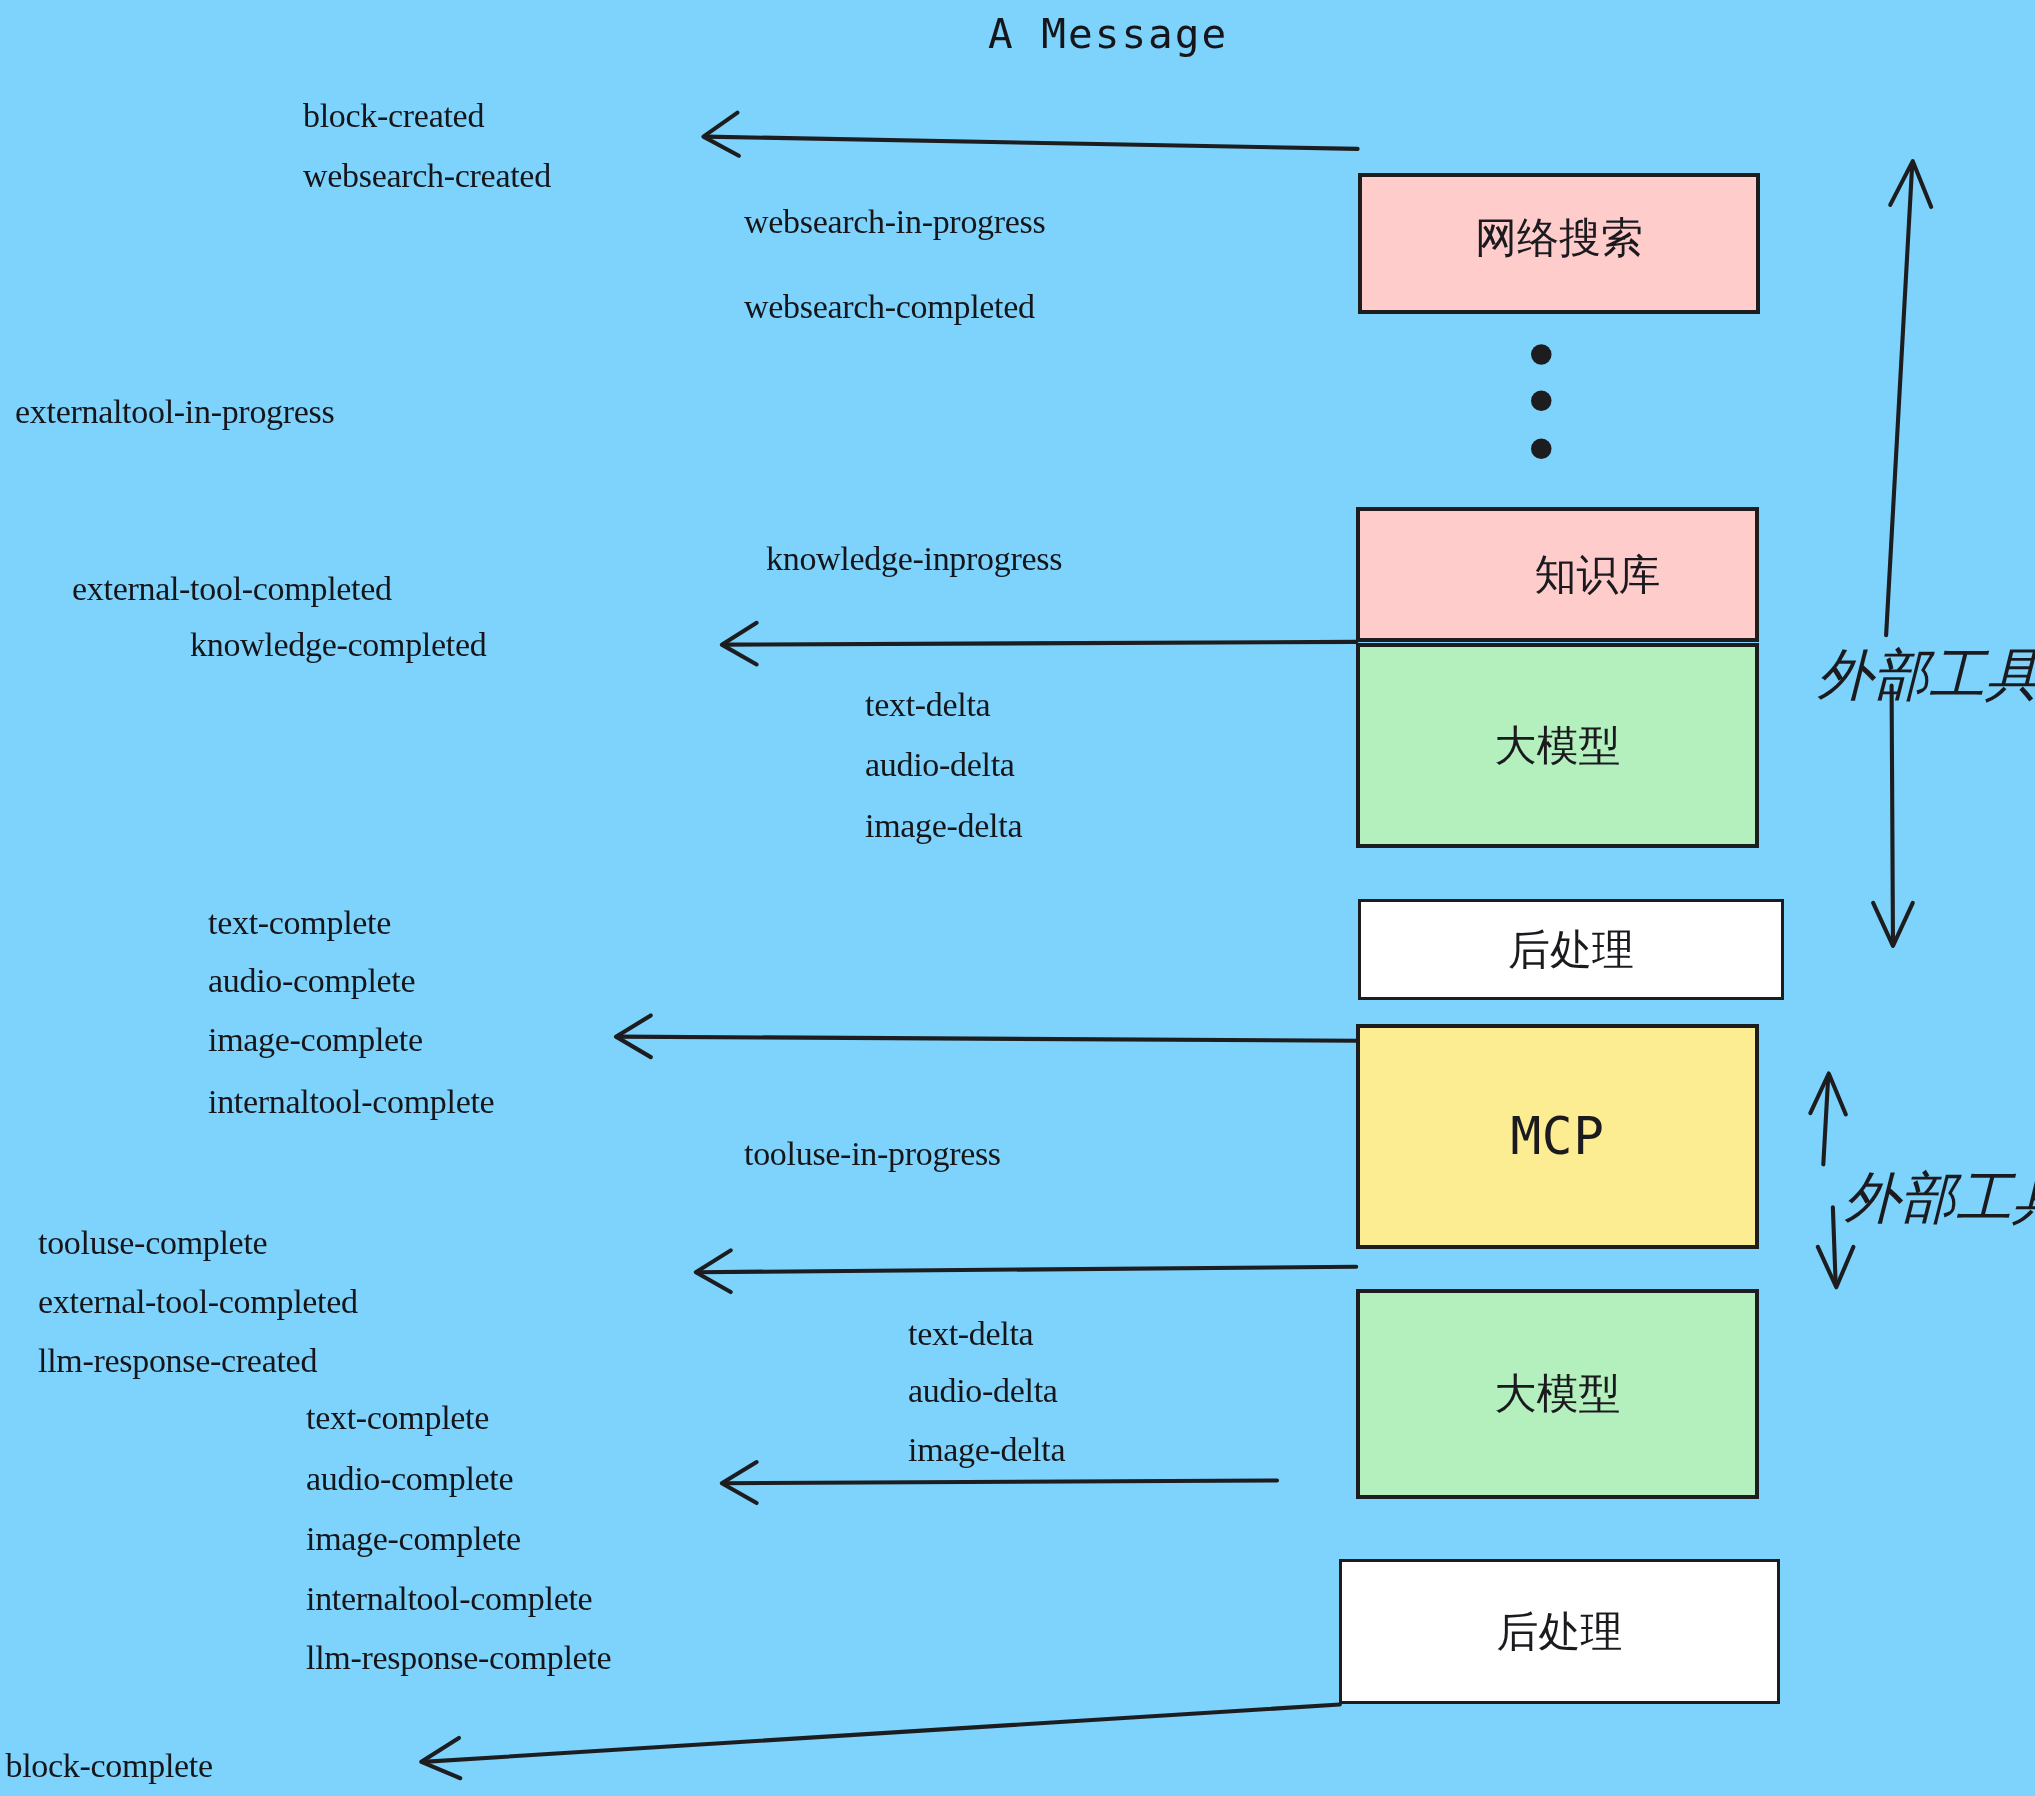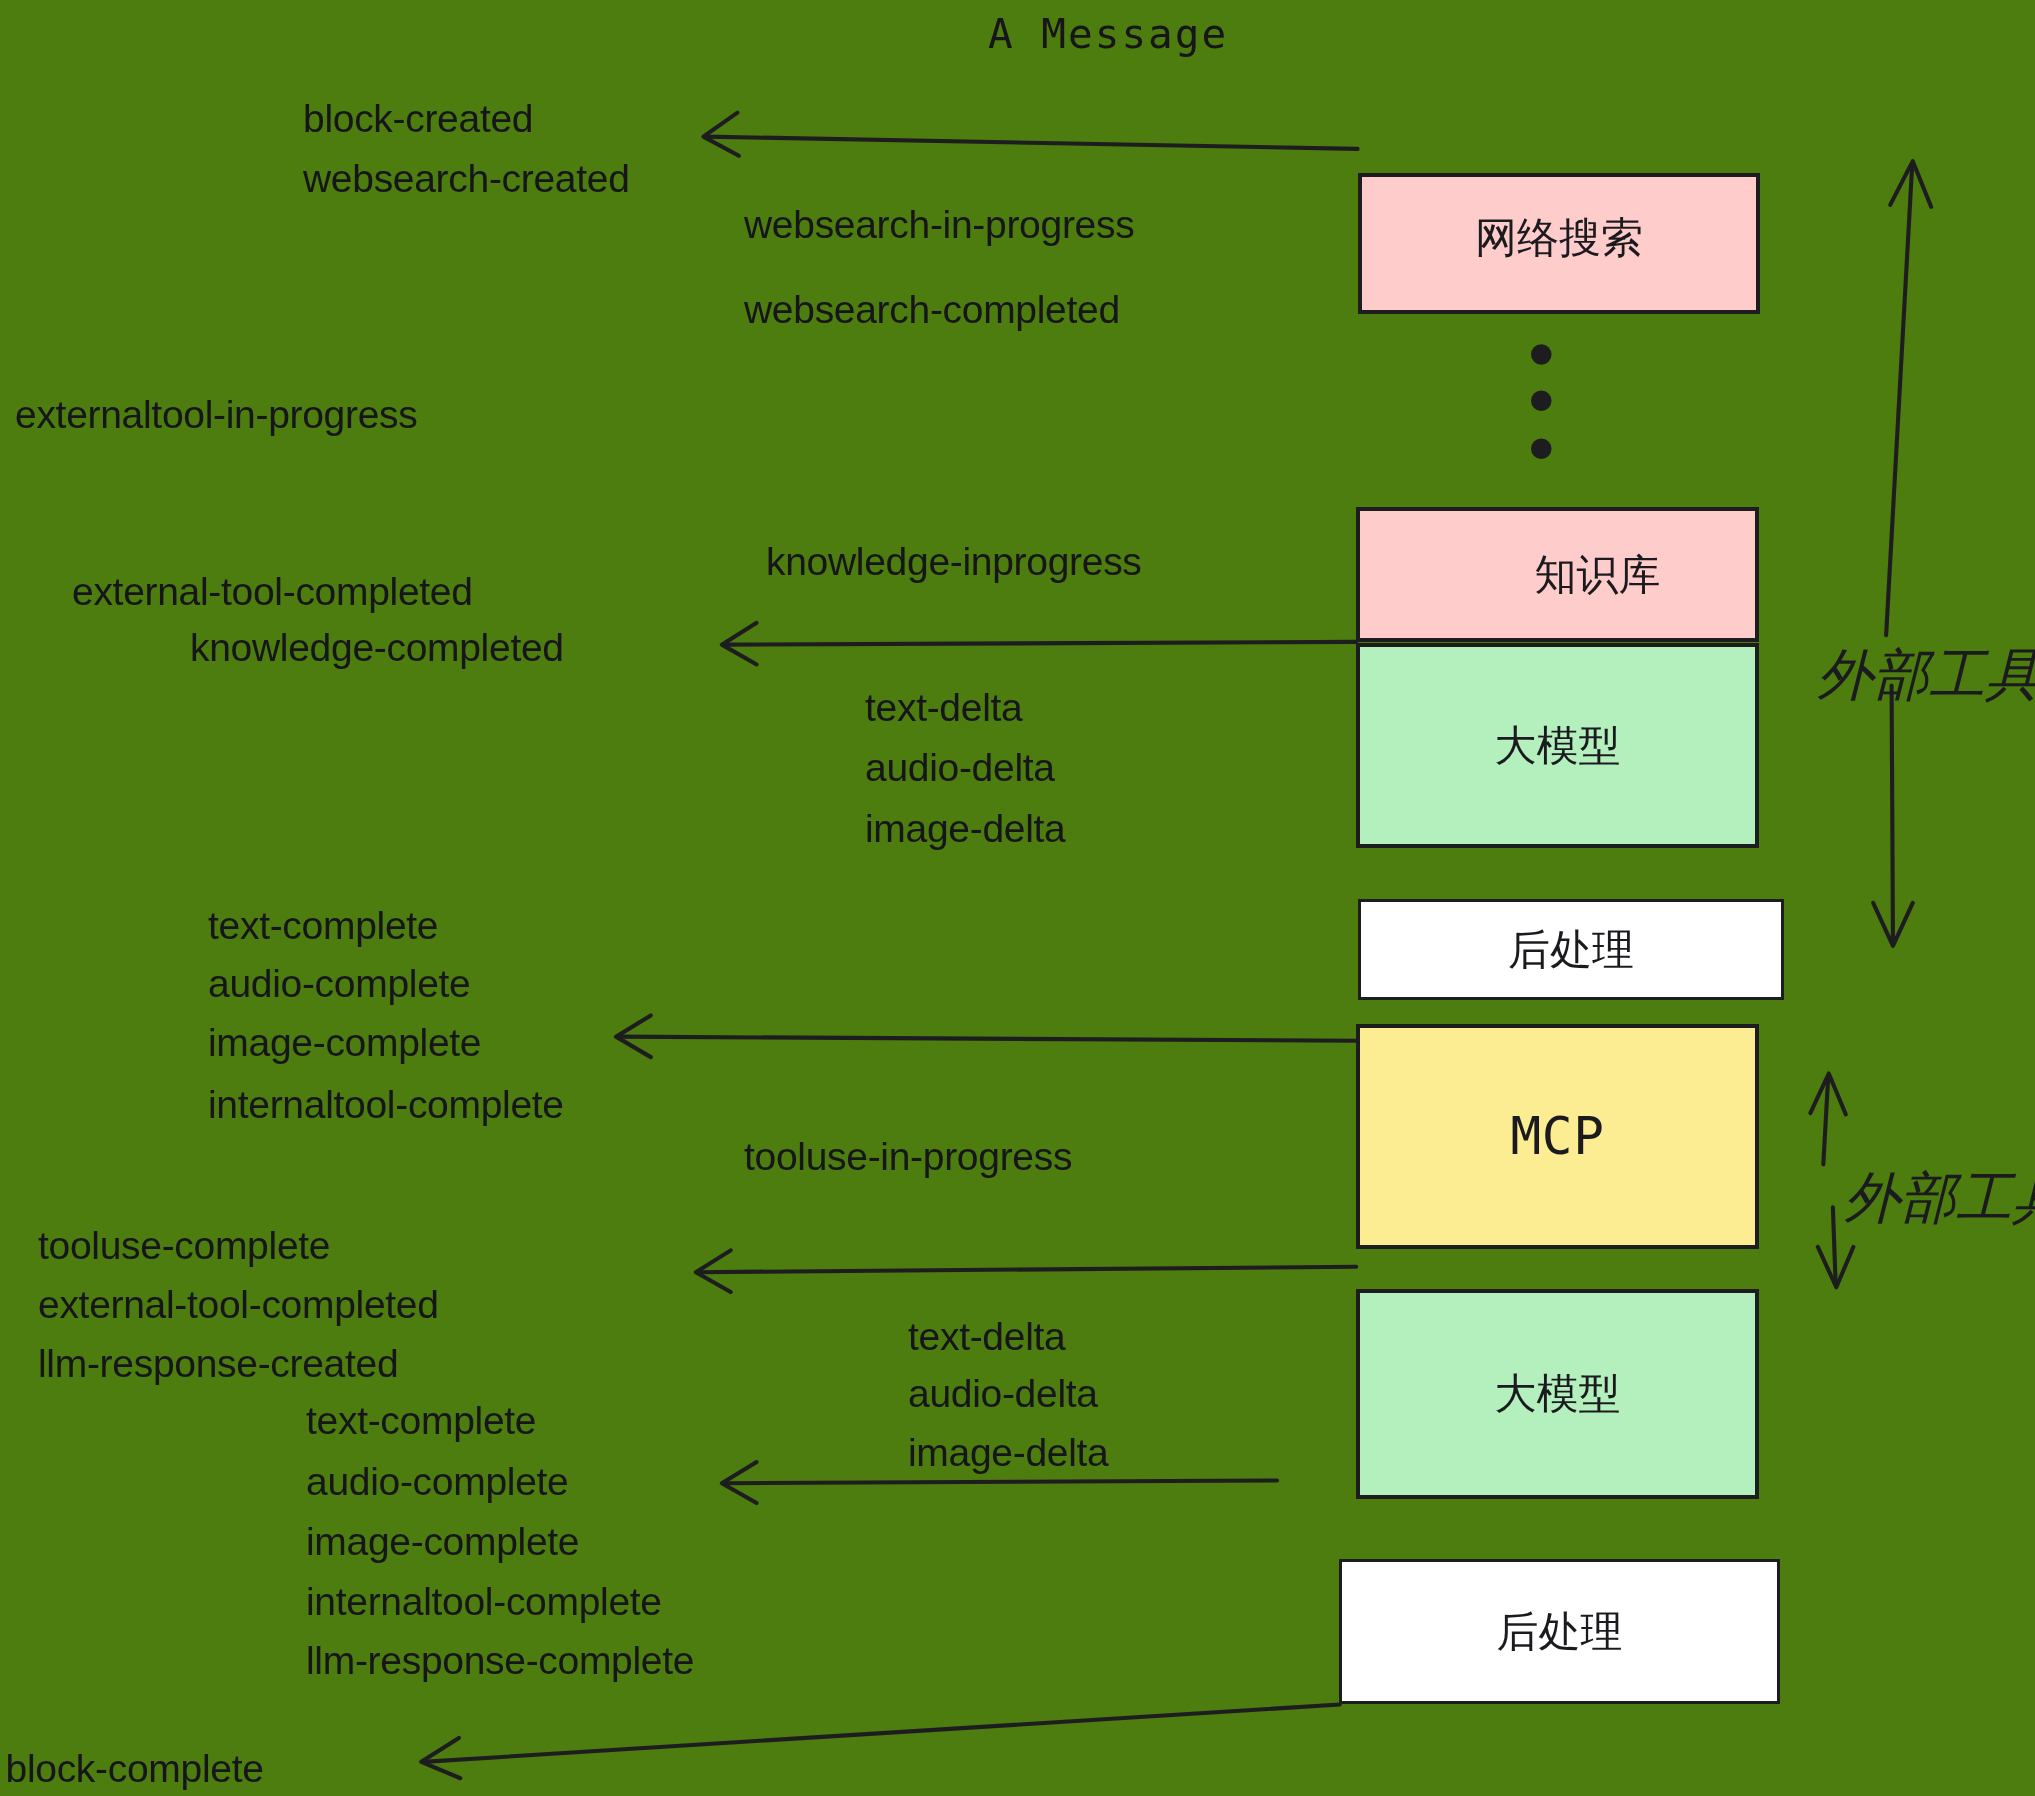--- a/index.html
+++ b/index.html
@@ -1,25 +1,25 @@
 <!DOCTYPE html>
 <html style="font-size:11px"><head>
 <meta charset="utf-8">
 <style>
   html,body{margin:0;padding:0;background:#ffffff;}
   body{
     width:2035px;height:1796px;overflow:hidden;
     font-family:"DejaVu Sans Mono", monospace;
   }
-  #stage{position:relative;width:2035px;height:1796px;background:#4d7c0f;}
+  #stage{position:relative;width:2035px;height:1796px;background:#7dd3fc;}
   svg.layer{position:absolute;left:0;top:0;width:2035px;height:1796px;}
   .evt{
     position:absolute;
-    font-family:Liberation Sans, sans-serif;
-    font-size:39px;
+    font-family:Liberation Serif, serif;
+    font-size:34px;
     line-height:1.0;
     color:#15151a;
     white-space:nowrap;
     letter-spacing:-0.3px;
   }
   .title{
     position:absolute;
     font-family:"DejaVu Sans Mono","Liberation Mono",monospace;
     font-size:41px;
     color:#15151a;

